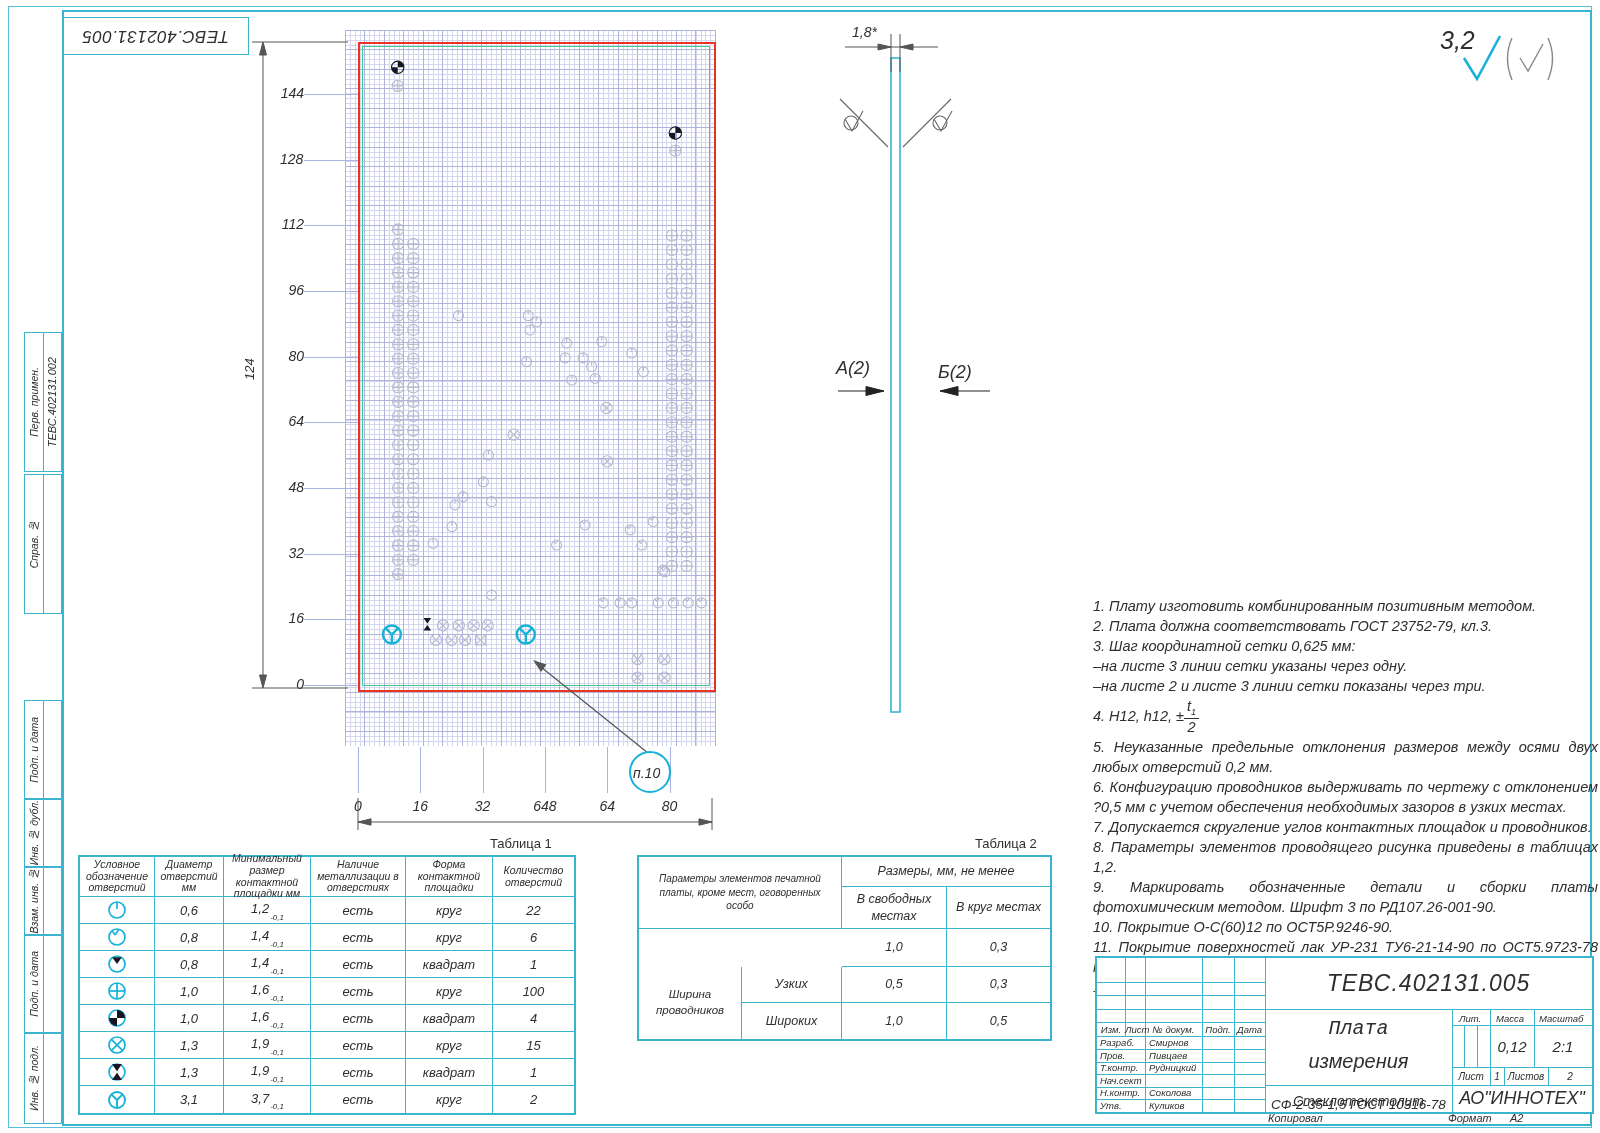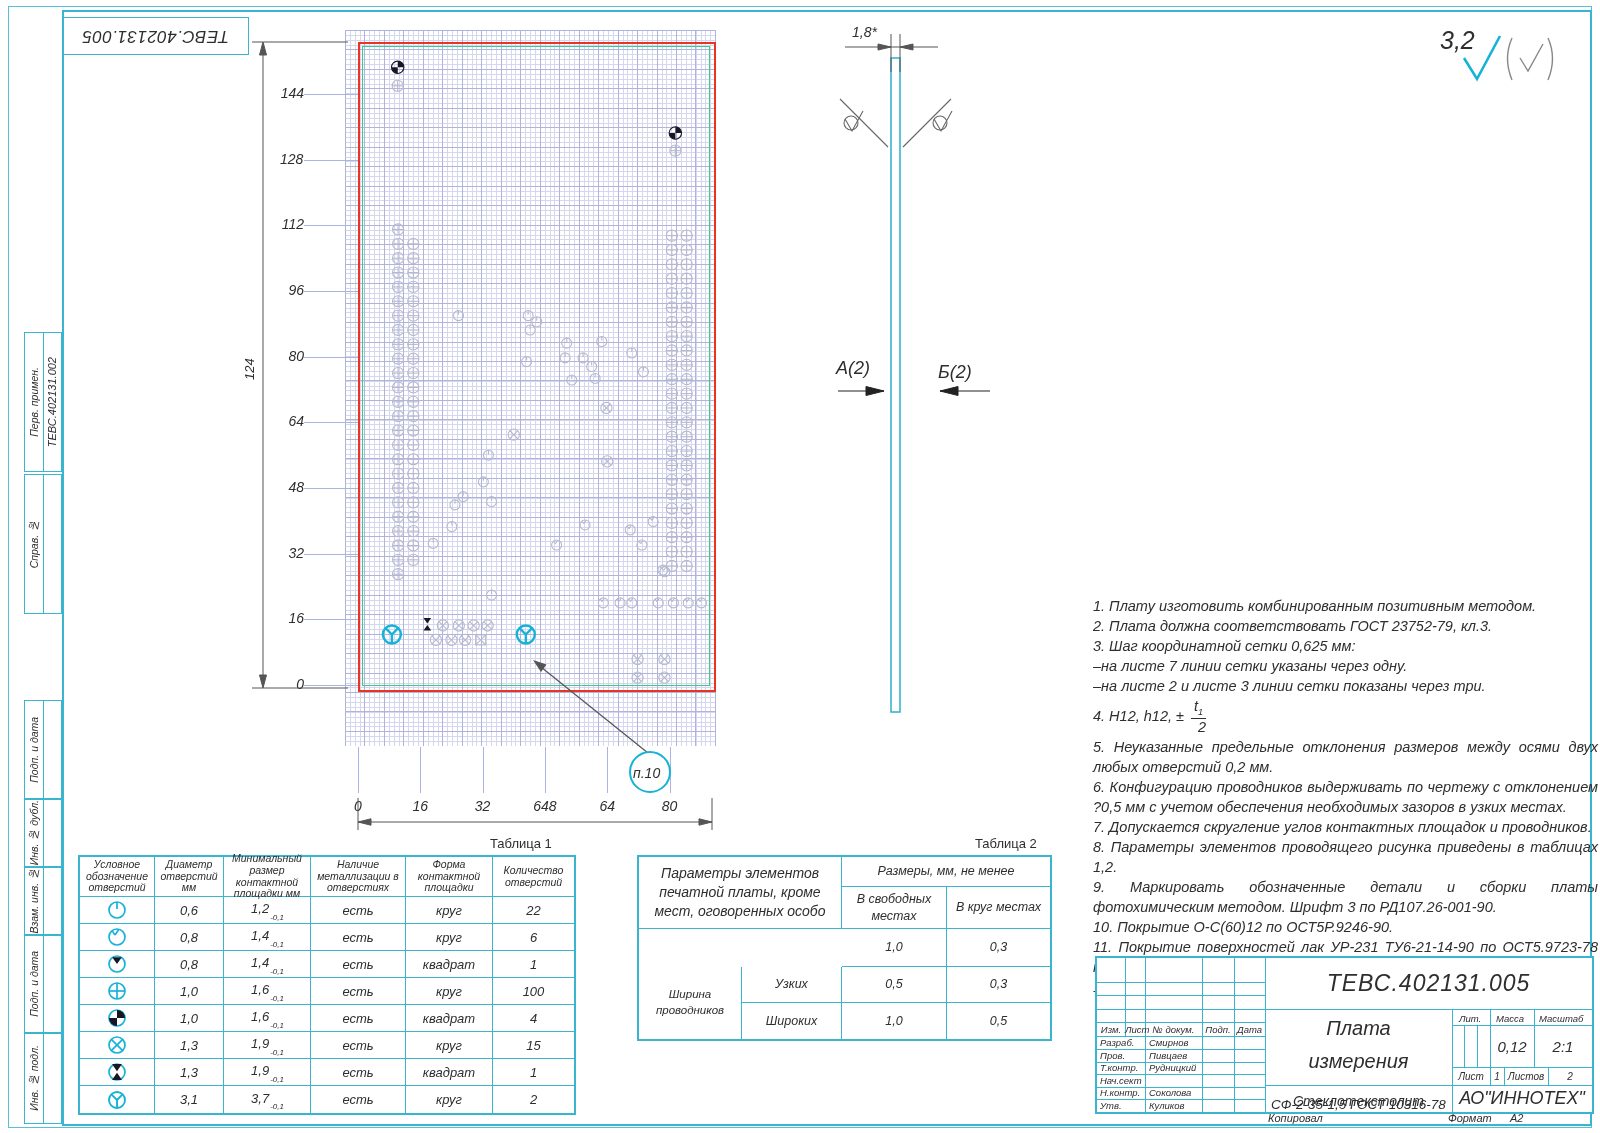--- a/index.html
+++ b/index.html
@@ -44,21 +44,21 @@
   #t2{position:absolute;left:637px;top:855px;width:411px;height:182px;border:2px solid #3ab5d0;background:#fff;}
   .c2{position:absolute;display:flex;align-items:center;justify-content:center;text-align:center;
       font-style:italic;font-size:12.5px;line-height:1.35;box-sizing:border-box;padding:0 6px;}
   .br{border-right:1.2px solid #3ab5d0;}
   .bb{border-bottom:1.2px solid #3ab5d0;}
   .tbl-title{position:absolute;font-size:13px;}
   
   #notes{position:absolute;left:1093px;top:596px;width:505px;font-size:14.5px;line-height:20px;
          font-style:italic;color:#2e2e2e;}
   #notes .note{text-align:justify;}
-  .frac{display:inline-block;vertical-align:middle;text-align:right;line-height:1;margin-left:7px;font-style:italic;}
+  .frac{display:inline-block;vertical-align:middle;text-align:center;line-height:1;margin-left:0;font-style:italic;}
   .frac .num{display:block;border-bottom:1px solid #2e2e2e;padding:0 3px 1px;}
   .frac .den{display:block;padding-top:1px;}
   
   #tblock{position:absolute;left:1095px;top:956px;width:495px;height:154px;border:2px solid #3ab5d0;background:#fff;}
   .vl{position:absolute;width:1.2px;background:#3ab5d0;}
   .hl{position:absolute;height:1.2px;background:#3ab5d0;}
   .tb-small{position:absolute;font-size:9.5px;font-style:italic;white-space:nowrap;}
   .tb-cell{position:absolute;display:flex;align-items:center;justify-content:center;font-style:italic;text-align:center;}
   #below-frame-copy,#below-frame-fmt,#below-frame-fmtv{position:absolute;top:1112px;font-size:11px;font-style:italic;}
   svg.lay{position:absolute;left:0;top:0;pointer-events:none;}
@@ -1124,40 +1124,40 @@
       <div class="cell lastrow">
         <span>3,7<sub class="tol">-0,1</sub></span>
       </div>
       <div class="cell lastrow">есть</div>
       <div class="cell lastrow">круг</div>
       <div class="cell lastcol lastrow">2</div>
     </div>
 
   <div class="tbl-title" style="left:975px;top:836px;">Таблица 2</div>
   <div id="t2">
-    <div class="c2 br bb" style="left:0;top:0;width:203px;height:72px;font-size:14px;">Параметры элементов печатной платы, кроме мест, оговоренных особо</div>
+    <div class="c2 br bb" style="left:0;top:0;width:203px;height:72px;font-size:10px;">Параметры элементов печатной платы, кроме мест, оговоренных особо</div>
     <div class="c2 bb" style="left:203px;top:0;width:208px;height:30px;">Размеры, мм, не менее</div>
     <div class="c2 br bb" style="left:203px;top:30px;width:105px;height:42px;">В свободных местах</div>
     <div class="c2 bb" style="left:308px;top:30px;width:103px;height:42px;">В круг местах</div>
     <div class="c2 br bb" style="left:203px;top:72px;width:105px;height:38px;">1,0</div>
     <div class="c2 bb" style="left:308px;top:72px;width:103px;height:38px;">0,3</div>
     <div class="c2 br" style="left:0;top:110px;width:103px;height:72px;font-size:11.5px;">Ширина проводников</div>
     <div class="c2 br bb" style="left:103px;top:110px;width:100px;height:36px;">Узких</div>
     <div class="c2 br bb" style="left:203px;top:110px;width:105px;height:36px;">0,5</div>
     <div class="c2 bb" style="left:308px;top:110px;width:103px;height:36px;">0,3</div>
     <div class="c2 br" style="left:103px;top:146px;width:100px;height:36px;">Широких</div>
     <div class="c2 br" style="left:203px;top:146px;width:105px;height:36px;">1,0</div>
     <div class="c2" style="left:308px;top:146px;width:103px;height:36px;">0,5</div>
   </div>
 
   <div id="notes">
       <div class="note">1. Плату изготовить комбинированным позитивным методом.</div>
       <div class="note">2. Плата должна соответствовать ГОСТ 23752-79, кл.3.</div>
       <div class="note">3. Шаг координатной сетки 0,625 мм:</div>
-      <div class="note">–на листе 7 линии сетки указаны через одну.</div>
+      <div class="note">–на листе 3 линии сетки указаны через одну.</div>
       <div class="note">–на листе 2  и листе 3 линии сетки показаны через три.</div>
       <div class="note" style="margin: 3px 0px;"><span>4. H12, h12, ±</span><span class="frac"><span class="num">t<sub style="font-size:9px">1</sub></span><span class="den">2</span></span></div>
       <div class="note">5. Неуказанные предельные отклонения размеров между осями двух любых отверстий 0,2 мм.</div>
       <div class="note">6. Конфигурацию проводников выдерживать по чертежу с отклонением ?0,5 мм с учетом обеспечения необходимых зазоров в узких местах.</div>
       <div class="note">7. Допускается скругление углов контактных площадок и проводников.</div>
       <div class="note">8. Параметры элементов проводящего рисунка приведены в таблицах 1,2.</div>
       <div class="note">9. Маркировать обозначенные детали и сборки платы фотохимическим методом. Шрифт 3 по РД107.26-001-90.</div>
       <div class="note">10. Покрытие О-С(60)12 по ОСТ5Р.9246-90.</div>
       <div class="note">11. Покрытие поверхностей лак УР-231 ТУ6-21-14-90 по ОСТ5.9723-78 табл.25, кроме отв. и контактных площадок.</div>
       <div class="note">12. * Размер для справок.</div>
@@ -1207,21 +1207,21 @@
         <div class="tb-small" style="left: 52px; top: 104px;">Рудницкий</div>
         <div class="tb-small" style="left: 3px; top: 116.5px;">Нач.сект</div>
         <div class="tb-small" style="left: 52px; top: 116.5px;"></div>
         <div class="tb-small" style="left: 3px; top: 129px;">Н.контр.</div>
         <div class="tb-small" style="left: 52px; top: 129px;">Соколова</div>
         <div class="tb-small" style="left: 3px; top: 141.5px;">Утв.</div>
         <div class="tb-small" style="left: 52px; top: 141.5px;">Куликов</div>
       </div>
 
     <div class="tb-cell" style="left:168px;top:0;width:327px;height:51px;font-size:23px;letter-spacing:1px;">ТЕВС.402131.005</div>
-    <div class="tb-cell" style="left:168px;top:51px;width:187px;height:38px;font-size:20px;">Плата</div>
+    <div class="tb-cell" style="left:168px;top:51px;width:187px;height:38px;font-size:20px;font-family:Liberation Mono, monospace;">Плата</div>
     <div class="tb-cell" style="left:168px;top:84px;width:187px;height:38px;font-size:20px;">измерения</div>
     <div class="tb-cell" style="left:168px;top:136px;width:187px;height:13px;font-size:14px;">Стеклотекстолит</div>
     <div class="tb-cell" style="left:168px;top:140px;width:187px;height:13px;font-size:13.5px;">СФ-2-35-1,5 ГОСТ 10316-78</div>
     <div class="tb-cell" style="left:355px;top:127px;width:140px;height:27px;font-size:18px;">АО"ИННОТЕХ"</div>
     <div class="tb-small" style="left:362px;top:55px;">Лит.</div>
     <div class="tb-small" style="left:399px;top:55px;">Масса</div>
     <div class="tb-small" style="left:442px;top:55px;">Масштаб</div>
     <div class="tb-cell" style="left:393px;top:67px;width:44px;height:42px;font-size:15px;">0,12</div>
     <div class="tb-cell" style="left:437px;top:67px;width:58px;height:42px;font-size:15px;">2:1</div>
     <div class="tb-cell" style="left:355px;top:109px;width:38px;height:18px;font-size:10px;">Лист</div>

